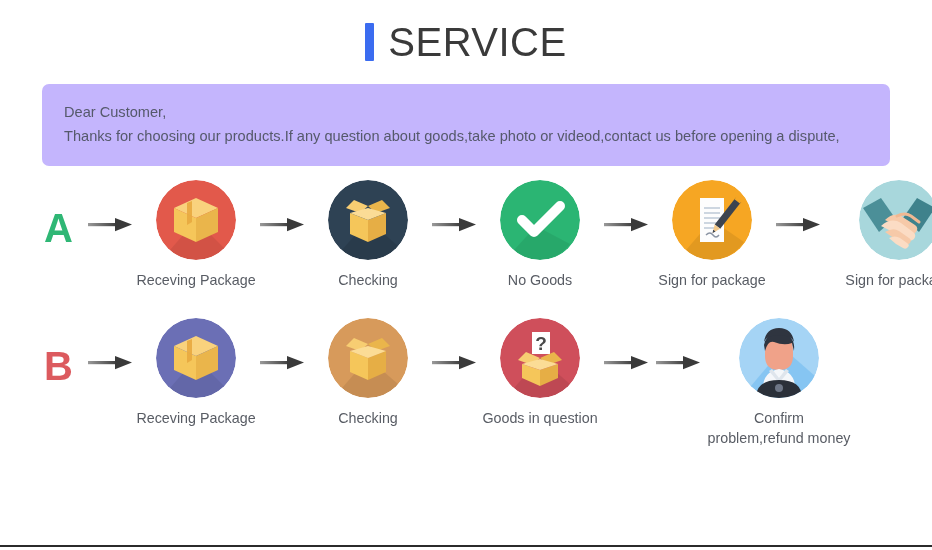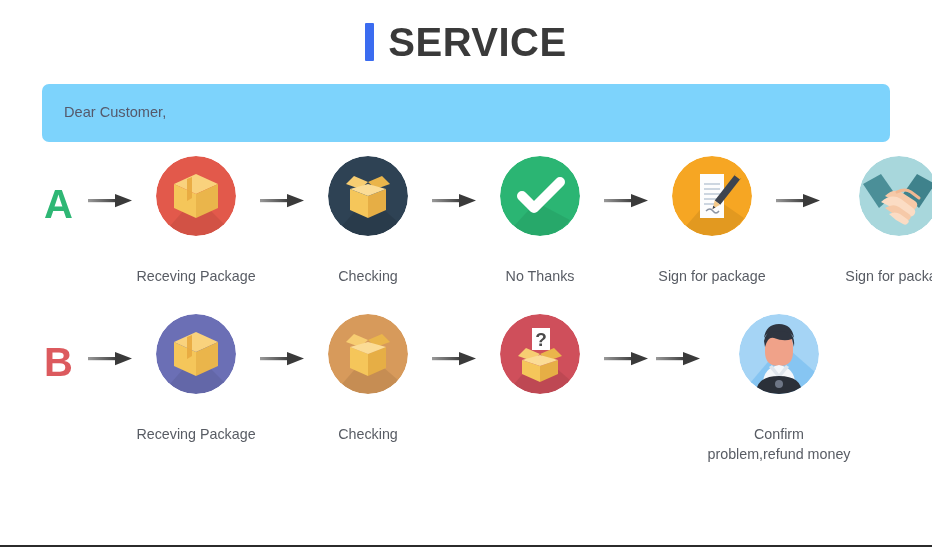--- a/index.html
+++ b/index.html
@@ -39,30 +39,30 @@
     gap: 14px;
   }
   .title-bar {
     width: 9px;
     height: 38px;
     background: #3b6cf0;
     border-radius: 1px;
   }
   .title-text {
     font-size: 40px;
-    font-weight: bold;
+    font-weight: normal;
     color: #3a3a3a;
     letter-spacing: 0.5px;
     line-height: 1;
   }
 
   
   .note {
     margin: 22px 42px 0 42px;
-    background: #7dd3fc;
+    background: #c4b5fd;
     border-radius: 7px;
     padding: 16px 22px 18px 22px;
     box-sizing: border-box;
   }
   .note-line {
     font-size: 14.6px;
     color: #55596b;
     line-height: 24px;
   }
 
@@ -114,39 +114,40 @@
     width: 80px;
     height: 80px;
     border-radius: 50%;
     position: relative;
     overflow: hidden;
     display: block;
   }
   .icon-circle svg { display: block; }
 
   .step-label {
-    margin-top: 30px;
+    margin-top: 10px;
     font-size: 14.3px;
     color: #585c64;
     text-align: center;
     line-height: 20px;
   }
 </style>
 </head>
 <body>
 
 <div class="page">
 
   <div class="title-wrap">
     <span class="title-bar"></span>
     <span class="title-text">SERVICE</span>
   </div>
 
   <div class="note">
     <div class="note-line">Dear Customer,</div>
+    <div class="note-line">Thanks for choosing our products.If any question about goods,take photo or videod,contact us before opening a dispute,</div>
   </div>
 
   <div class="rows">
 
     <div class="row row-a">
       <div class="row-letter letter-a">A</div>
 
       <div class="arrow">
         <svg width="44" height="18" viewBox="0 0 44 18">
           <defs>
@@ -204,21 +205,21 @@
       </div>
 
       <div class="step">
         <div class="icon-circle">
           <svg width="80" height="80" viewBox="0 0 80 80">
             <circle cx="40" cy="40" r="40" fill="#2bb573"></circle>
             <path d="M36 46 L70 64 A40 40 0 0 1 40 80 A40 40 0 0 1 14 70 Z" fill="#000" opacity="0.07"></path>
             <path d="M22 40 L34 52 L60 26" fill="none" stroke="#ffffff" stroke-width="10" stroke-linecap="round" stroke-linejoin="round"></path>
           </svg>
         </div>
-        <div class="step-label">No Thanks</div>
+        <div class="step-label">No Goods</div>
       </div>
 
       <div class="arrow">
         <svg width="44" height="18" viewBox="0 0 44 18">
           <rect x="0" y="7" width="30" height="3.2" fill="url(#ag1)"></rect>
           <polygon points="27,2 44,8.6 27,15.2" fill="#3a3a3a"></polygon>
         </svg>
       </div>
 
       <div class="step">
@@ -330,20 +331,21 @@
             <path d="M40 40 L70 66 A40 40 0 0 1 40 80 A40 40 0 0 1 14 70 Z" fill="#000" opacity="0.08"></path>
             <rect x="32" y="14" width="18" height="22" fill="#ffffff"></rect>
             <text x="41" y="32" font-family="'Liberation Sans', sans-serif" font-size="19" font-weight="bold" fill="#4a4a4a" text-anchor="middle">?</text>
             <polygon points="40,40 26,34 18,42 32,47" fill="#f7cd72"></polygon>
             <polygon points="40,40 54,34 62,42 48,47" fill="#eab54b"></polygon>
             <polygon points="22,46 40,52 40,68 22,60" fill="#f5c65a"></polygon>
             <polygon points="58,46 40,52 40,68 58,60" fill="#e6ae45"></polygon>
             <polygon points="22,46 40,41 58,46 40,52" fill="#fbdc96"></polygon>
           </svg>
         </div>
+        <div class="step-label">Goods in question</div>
       </div>
 
       <div class="arrow">
         <svg width="44" height="18" viewBox="0 0 44 18">
           <rect x="0" y="7" width="30" height="3.2" fill="url(#ag1)"></rect>
           <polygon points="27,2 44,8.6 27,15.2" fill="#3a3a3a"></polygon>
         </svg>
       </div>
 
 

